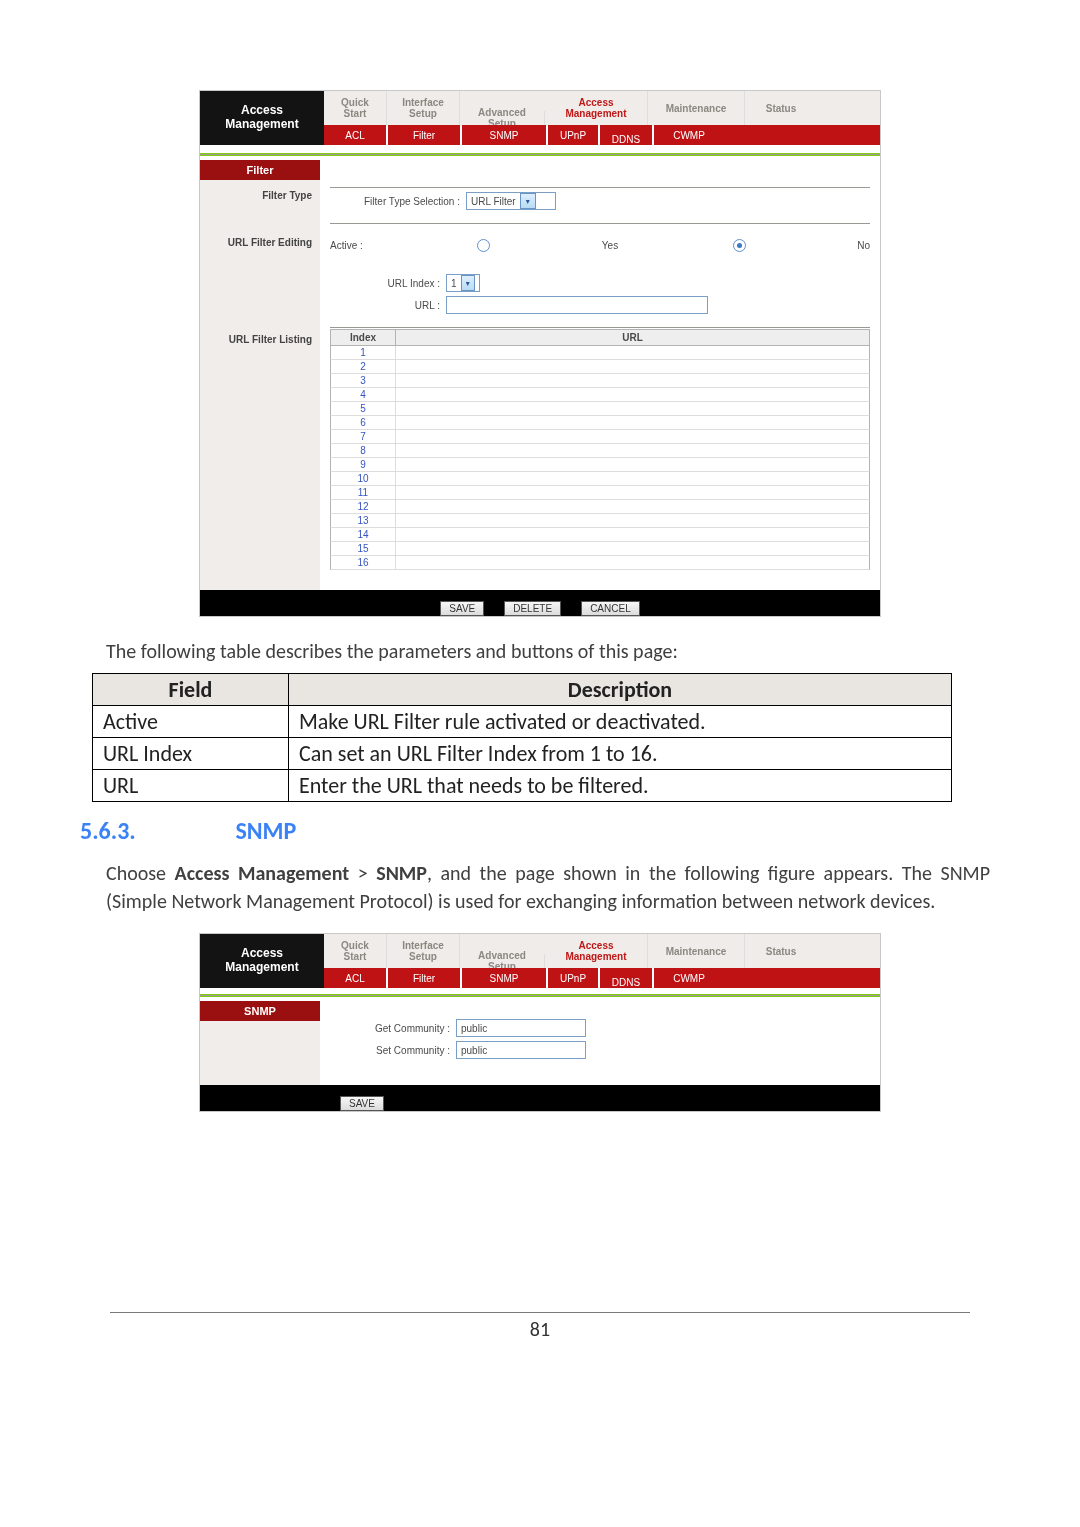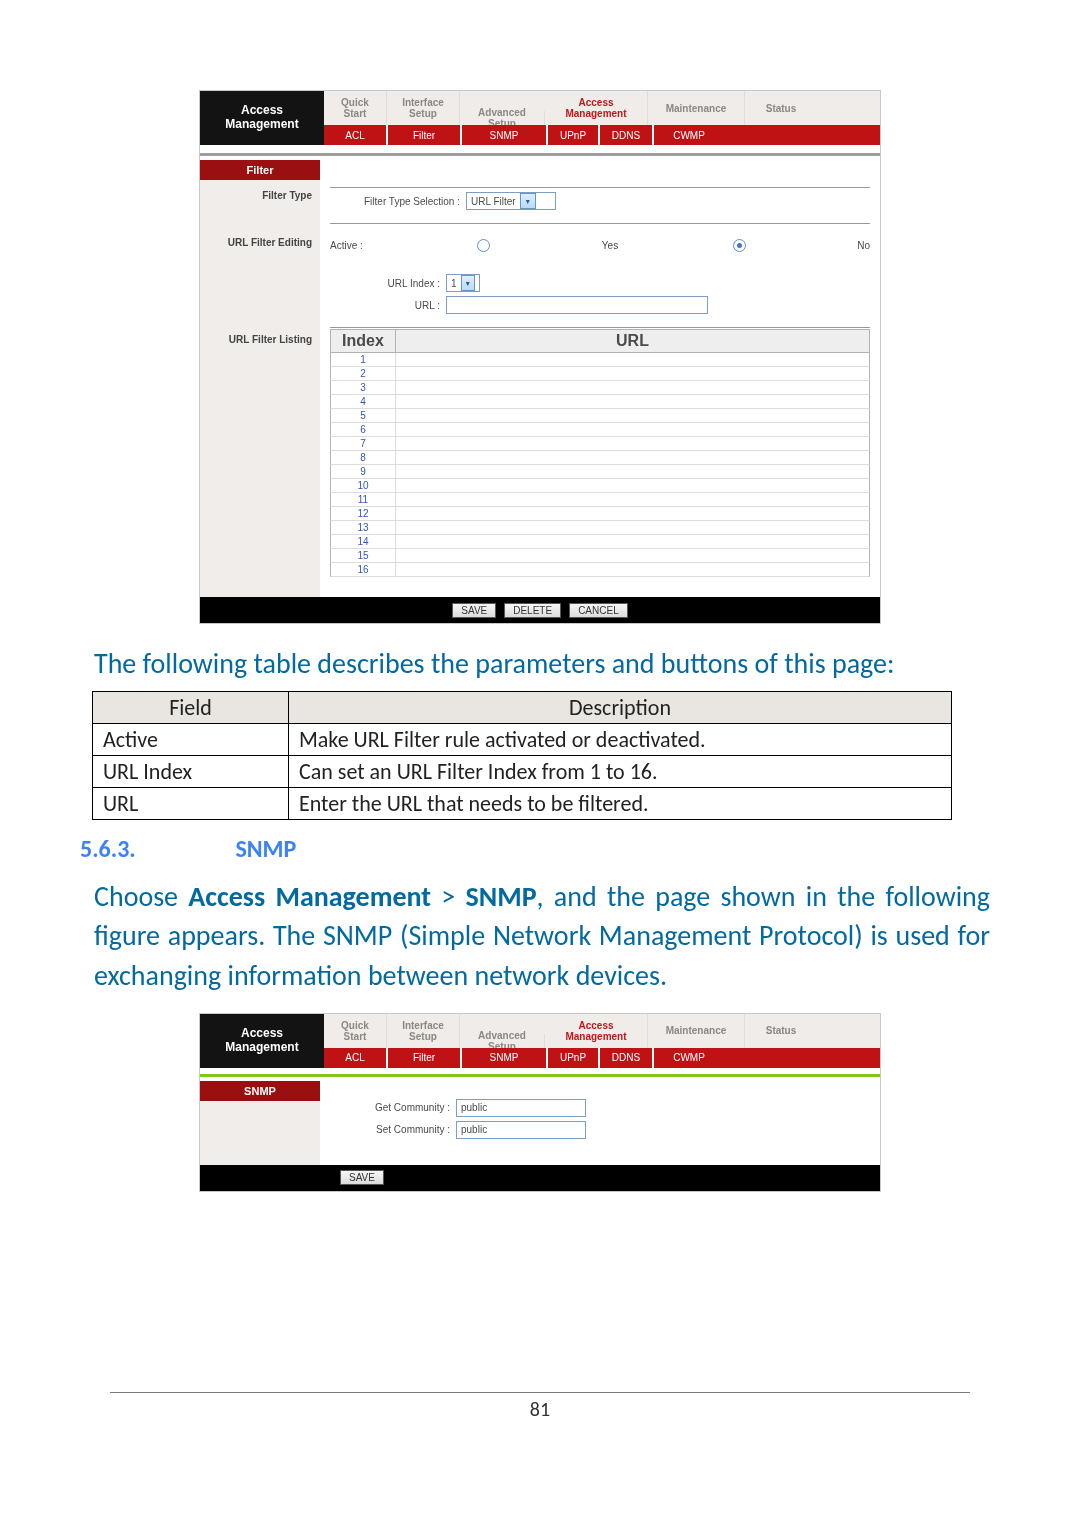--- a/index.html
+++ b/index.html
@@ -81,21 +81,21 @@
     color: #fff;
     font-size: 10px;
     border-right: 2px solid #fff;
     cursor: pointer;
   }
   .sub-tab.last { border-right: none; }
   .sub-tab.s1 { width: 62px; }
   .sub-tab.s2 { width: 72px; }
   .sub-tab.s3 { width: 84px; }
   .sub-tab.s4 { width: 50px; }
-  .sub-tab.s5 { width: 52px; }
+  .sub-tab.s5 { width: 52px; align-items: flex-end; }
   .sub-tab.s6 { width: 70px; }
   .sub-tab.blank { flex: 1; background: #be1215; border-right: none; }
   .ss-body { display: flex; }
   .side {
     width: 120px;
     background: #f0edea;
     text-align: right;
     font-size: 10px;
     color: #444;
   }
@@ -177,21 +177,21 @@
     background: #fff;
     height: 16px;
     width: 260px;
   }
   .text-input.short { width: 120px; }
   .listing-head {
     display: flex;
     border: 1px solid #b3b3b3;
     background: #eee;
     font-weight: bold;
-    font-size: 16px;
+    font-size: 10px;
   }
   .listing-head .c-idx { width: 64px; text-align: center; border-right: 1px solid #b3b3b3; padding: 2px 0; }
   .listing-head .c-url { flex: 1; text-align: center; padding: 2px 0; }
   .listing-row {
     display: flex;
     border-left: 1px solid #b3b3b3;
     border-right: 1px solid #b3b3b3;
     border-bottom: 1px solid #ddd;
     font-size: 10px;
   }
@@ -201,54 +201,54 @@
     border-right: 1px solid #ddd;
     padding: 1px 0;
     color: #3555c0;
     cursor: pointer;
   }
   .listing-row .c-url { flex: 1; padding: 1px 4px; }
   .footer-bar {
     background: #000;
     height: 26px;
     display: flex;
-    align-items: center;
+    align-items: flex-end;
     justify-content: center;
-    gap: 8px;
+    gap: 20px;
   }
   .footer-bar.left { justify-content: flex-start; padding-left: 140px; }
   .btn {
     border: 1px solid #555;
     background: linear-gradient(#f7f7f7,#dcdcdc);
     font-size: 10px;
     padding: 1px 8px;
     color: #333;
     cursor: pointer;
   }
   .doc-text {
-    font-size: 28px;
+    font-size: 20px;
     line-height: 1.4;
-    margin: 14px 20px 8px 24px;
-    color: #0369a1;
+    margin: 14px 20px 8px 36px;
+    color: #404040;
   }
   .justify { text-align: justify; }
   table.desc {
     border-collapse: collapse;
     width: 860px;
     margin: 0 22px 14px 22px;
     font-size: 22px;
   }
   table.desc th, table.desc td {
     border: 1px solid #000;
     padding: 2px 10px;
     text-align: left;
   }
   table.desc th {
     background: #e9e5e0;
-    font-weight: normal;
+    font-weight: bold;
     text-align: center;
   }
   table.desc th.fcol { width: 175px; }
   h3.section {
     font-size: 24px;
     font-weight: bold;
     margin: 14px 20px 10px 10px;
     color: #3b82f6;
   }
   h3.section .secnum { display: inline-block; width: 150px; }

